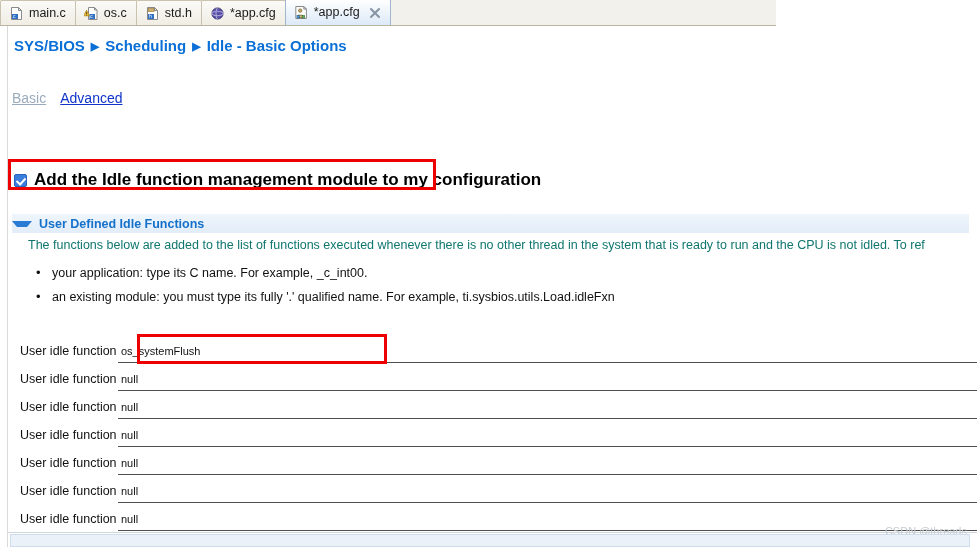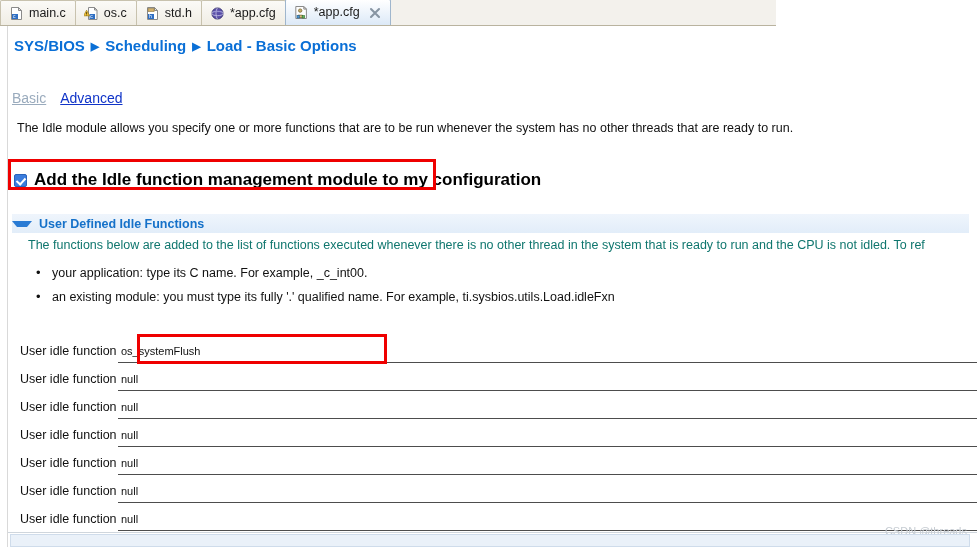--- a/index.html
+++ b/index.html
@@ -398,29 +398,28 @@
 
 <div class="form-area">
 
   <div class="left-rail"></div>
 
   <div class="breadcrumb">
     <span class="crumb">SYS/BIOS</span>
     <span class="crumb-sep">▶</span>
     <span class="crumb">Scheduling</span>
     <span class="crumb-sep">▶</span>
-    <span class="crumb">Load - Basic Options</span>
+    <span class="crumb">Idle - Basic Options</span>
   </div>
 
   <div class="sublinks">
     <span class="sublink current">Basic</span>
     <span class="sublink link">Advanced</span>
   </div>
 
-  <div class="description">The Idle module allows you specify one or more functions that are to be run whenever the system has no other threads that are ready to run.</div>
 
   <div class="checkbox-row">
     <span class="cb"></span>
     <span class="checkbox-label">Add the Idle function management module to my configuration</span>
   </div>
   <div class="annot-checkbox"></div>
 
   <div class="section-header">
     <span class="tri-down"></span>
     <span class="section-title">User Defined Idle Functions</span>

